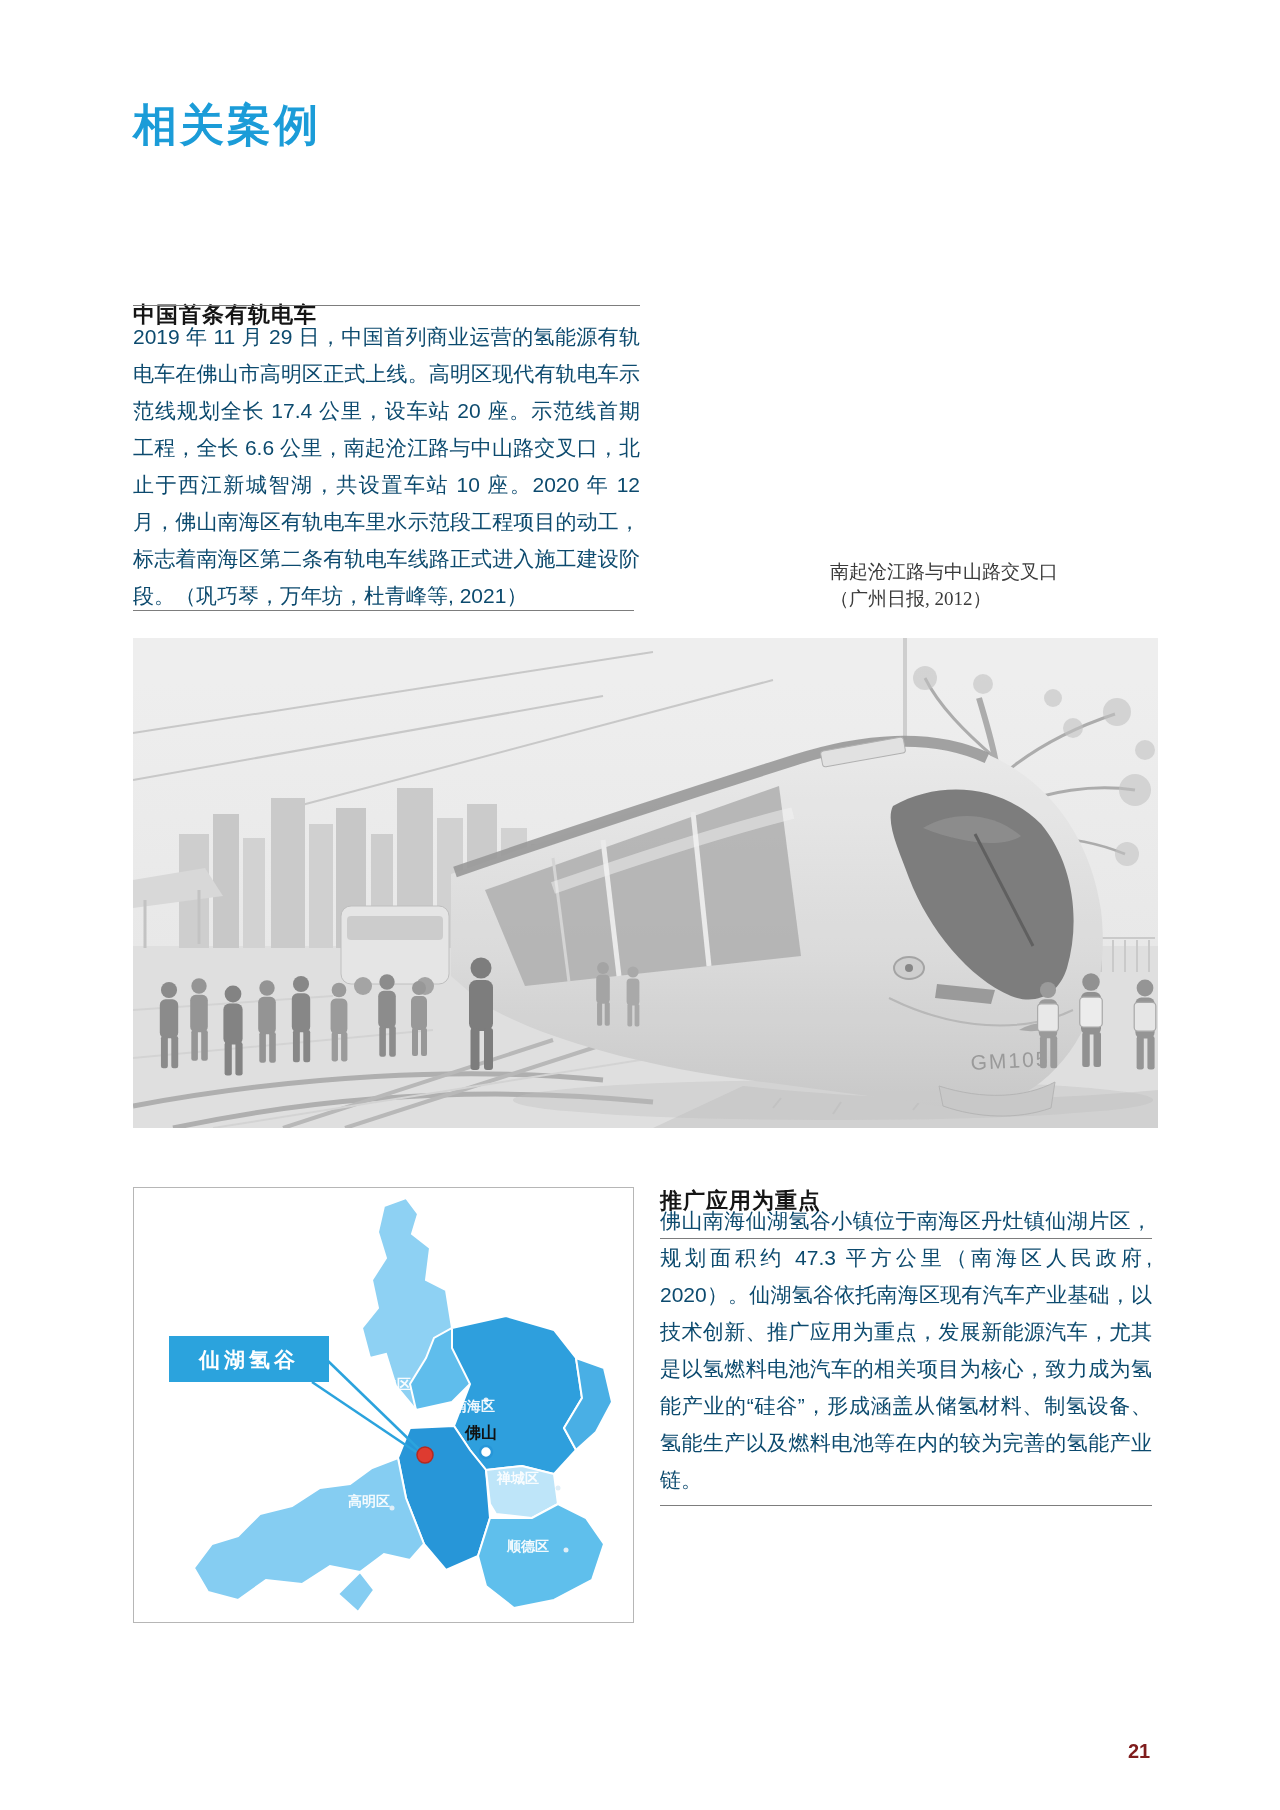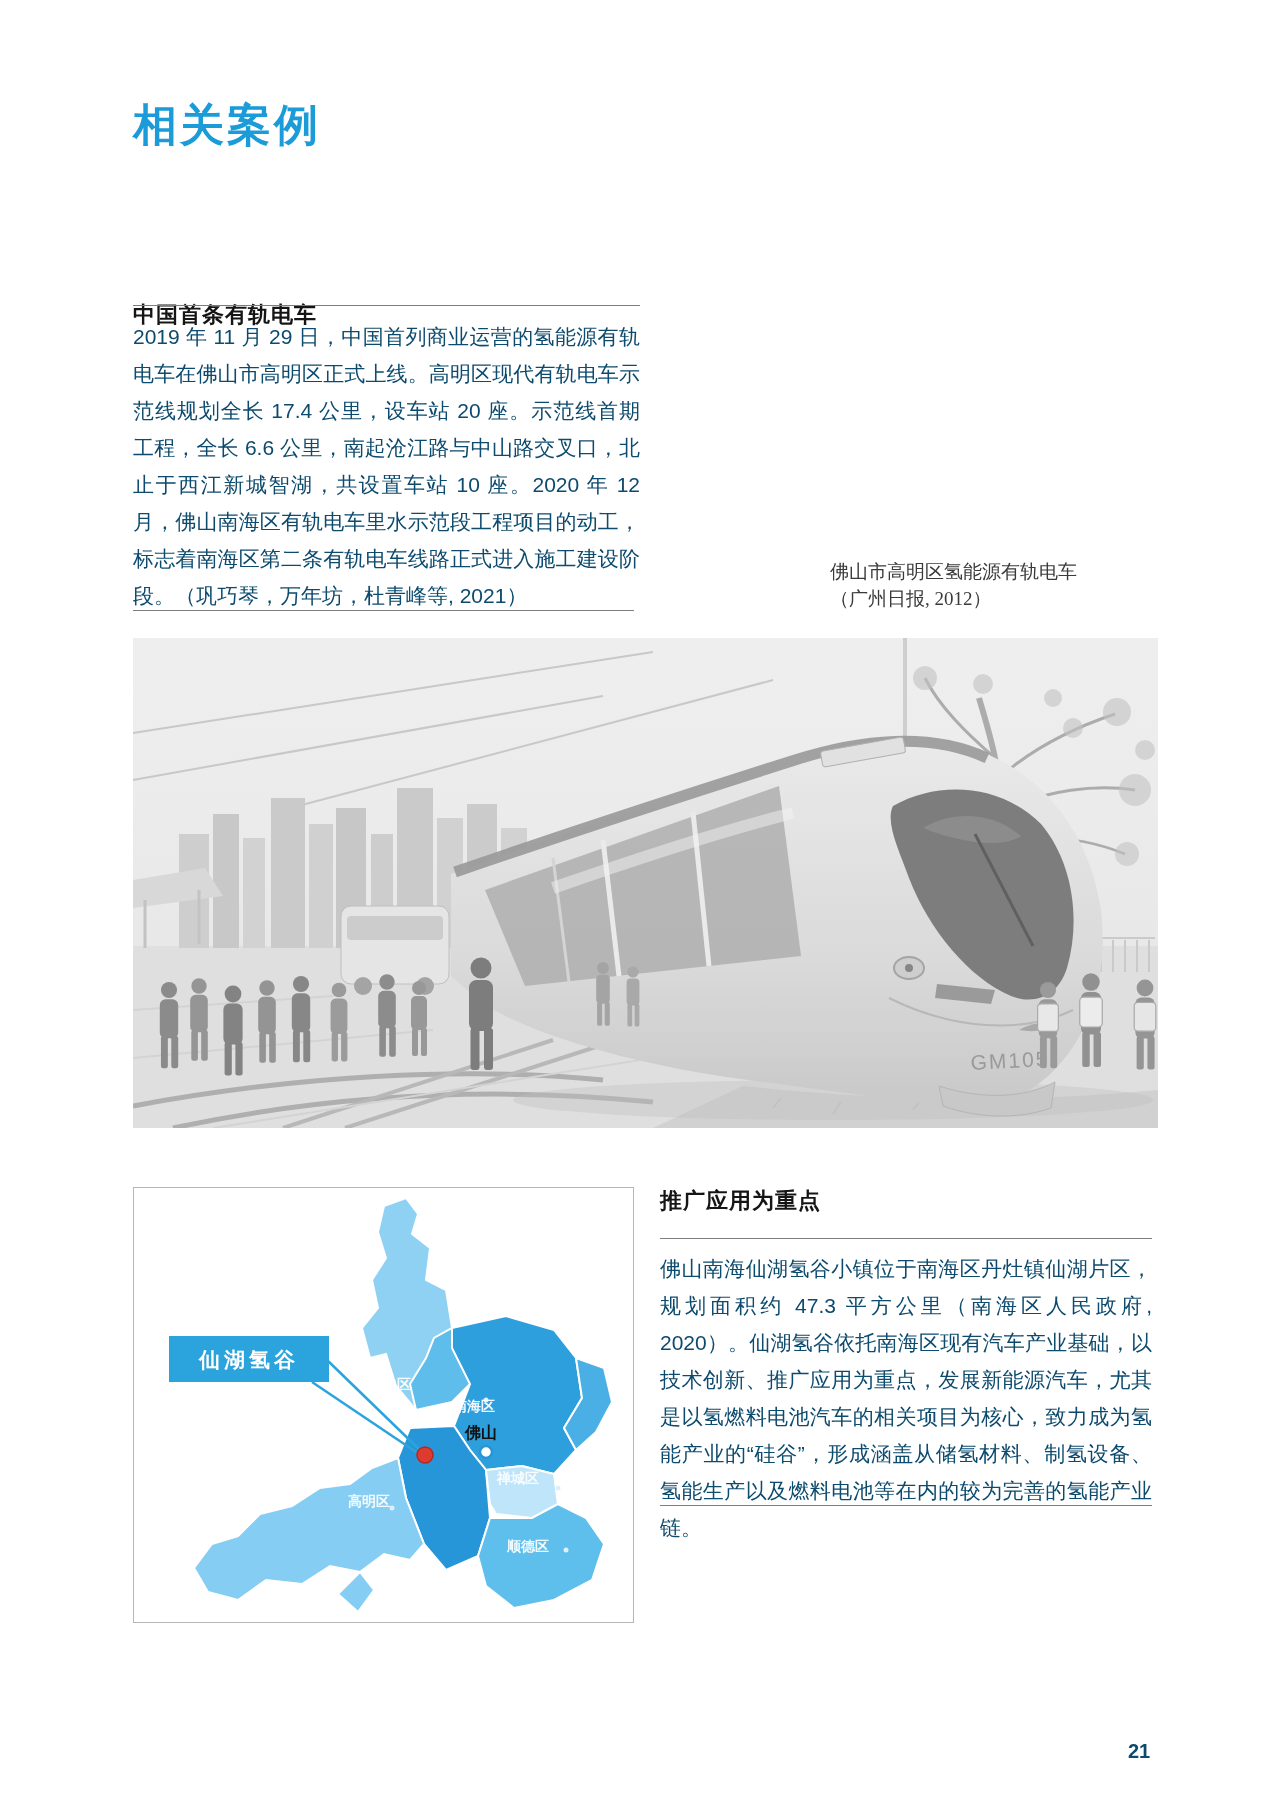--- a/index.html
+++ b/index.html
@@ -24,35 +24,35 @@
   }
   .caption {
     font-family:"Liberation Serif", serif; font-size:19px;
     color:#3a3a3a; line-height:27px;
   }
   .photo-frame { left:133px; top:638px; width:1025px; height:490px; }
   .map-frame {
     left:133px; top:1187px; width:501px; height:436px;
     border:1px solid #b6b6b6; background:#bef264;
   }
-  .page-num { font-size:20px; font-weight:bold; color:#0c4a6e; }
+  .page-num { font-size:20px; font-weight:bold; color:#7f1d1d; }
   svg { display:block; }
 </style>
 </head>
 <body>
 
 <div class="abs page-title">相关案例</div>
 
 <div class="abs sec-heading" style="left:133px; top:252px;margin-top:48px;">中国首条有轨电车</div>
 <div class="abs rule" style="left:133px; top:305px; width:507px;"></div>
 <div class="abs body-text" style="left:133px; top:318px; width:507px;">2019 年 11 月 29 日，中国首列商业运营的氢能源有轨电车在佛山市高明区正式上线。高明区现代有轨电车示范线规划全长 17.4 公里，设车站 20 座。示范线首期工程，全长 6.6 公里，南起沧江路与中山路交叉口，北止于西江新城智湖，共设置车站 10 座。2020 年 12 月，佛山南海区有轨电车里水示范段工程项目的动工，标志着南海区第二条有轨电车线路正式进入施工建设阶段。（巩巧琴，万年坊，杜青峰等, 2021）</div>
 <div class="abs rule" style="left:133px; top:610px; width:501px;"></div>
 
 <div class="abs caption" style="left:830px; top:558px; width:330px;">
-  <div>佛山市高明区氢能源有轨电车</div>
+  <div>南起沧江路与中山路交叉口</div>
   <div>（广州日报, 2012）</div>
 </div>
 
 <div class="abs photo-frame">
 <svg width="1025" height="490" viewBox="0 0 1025 490">
   <defs>
     <linearGradient id="skyG" x1="0" y1="0" x2="0" y2="1">
       <stop offset="0" stop-color="#ededed"></stop>
           <stop offset="1" stop-color="#e2e2e2"></stop>
     </linearGradient>
@@ -265,16 +265,16 @@
     <text x="384" y="295">禅城区</text>
     <text x="235" y="318">高明区</text>
     <text x="394" y="363">顺德区</text>
   </g>
   <text x="347" y="250" text-anchor="middle" font-size="16" font-weight="bold" fill="#111111" font-family="Liberation Sans, sans-serif">佛山</text>
 </svg>
 </div>
 
 <div class="abs sec-heading" style="left:660px; top:1186px;">推广应用为重点</div>
 <div class="abs rule" style="left:660px; top:1238px; width:492px;"></div>
-<div class="abs body-text" style="left:660px; top:1250px; width:492px;">佛山南海仙湖氢谷小镇位于南海区丹灶镇仙湖片区，规划面积约 47.3 平方公里（南海区人民政府, 2020）。仙湖氢谷依托南海区现有汽车产业基础，以技术创新、推广应用为重点，发展新能源汽车，尤其是以氢燃料电池汽车的相关项目为核心，致力成为氢能产业的“硅谷”，形成涵盖从储氢材料、制氢设备、氢能生产以及燃料电池等在内的较为完善的氢能产业链。</div>
+<div class="abs body-text" style="left:660px; top:1202px; width:492px;">佛山南海仙湖氢谷小镇位于南海区丹灶镇仙湖片区，规划面积约 47.3 平方公里（南海区人民政府, 2020）。仙湖氢谷依托南海区现有汽车产业基础，以技术创新、推广应用为重点，发展新能源汽车，尤其是以氢燃料电池汽车的相关项目为核心，致力成为氢能产业的“硅谷”，形成涵盖从储氢材料、制氢设备、氢能生产以及燃料电池等在内的较为完善的氢能产业链。</div>
 <div class="abs rule" style="left:660px; top:1505px; width:492px;"></div>
 
 <div class="abs page-num" style="left:1128px; top:1740px;">21</div>
 
 </body></html>

